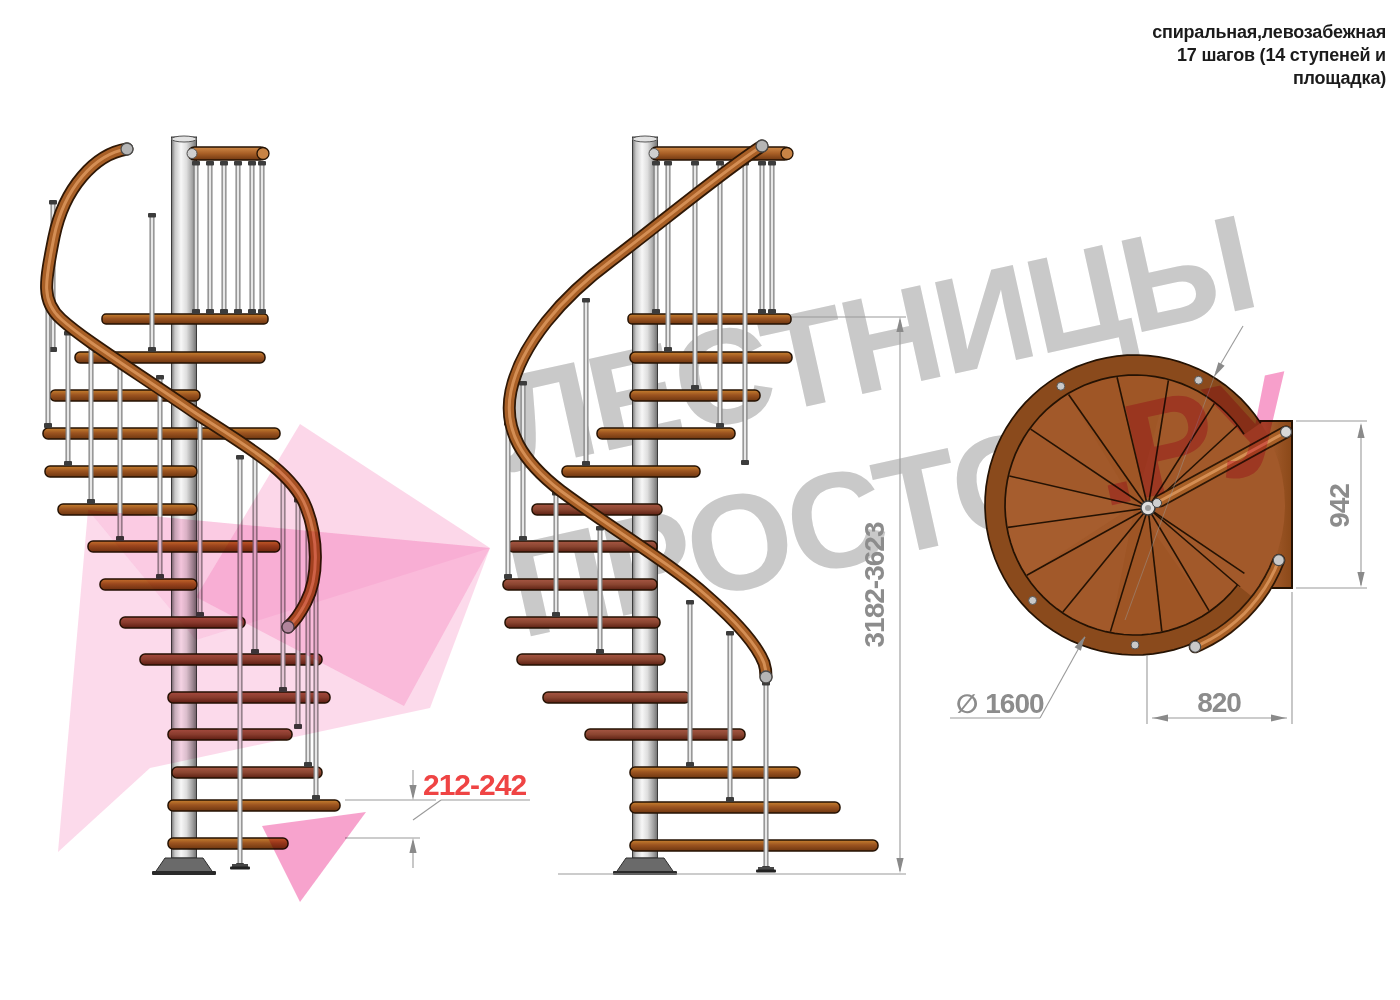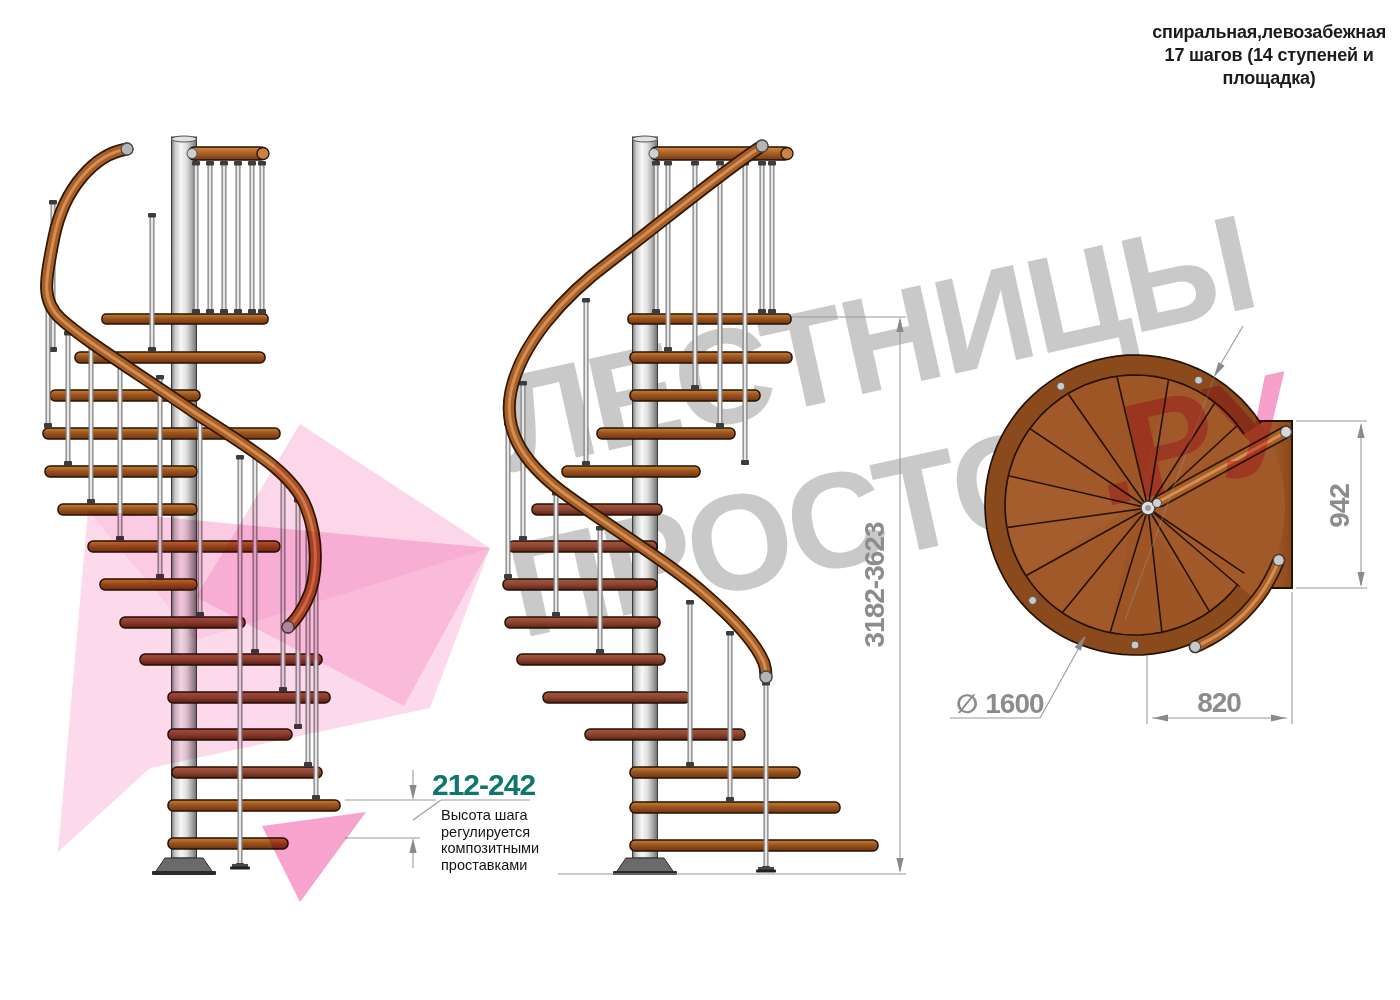--- a/index.html
+++ b/index.html
@@ -7,24 +7,24 @@
          font-family:"Liberation Sans",sans-serif;}
   .wm{position:absolute;white-space:nowrap;font-weight:700;font-size:136px;letter-spacing:-3px;
       transform:rotate(-12.5deg);transform-origin:left top;z-index:1;line-height:1;}
   #wm1{left:485px;top:360px;}
   #wm2{left:497px;top:526px;}
   #wmru{position:absolute;left:1078px;top:395px;white-space:nowrap;font-weight:700;font-size:136px;
         letter-spacing:-3px;transform:rotate(-12.5deg);transform-origin:left top;line-height:1;
         z-index:4;opacity:.52;mix-blend-mode:multiply;}
   #scene{position:absolute;left:0;top:0;z-index:2;}
   #pinklogo{position:absolute;left:0;top:0;z-index:3;mix-blend-mode:multiply;}
-  #title{position:absolute;top:21px;right:14px;text-align:center;z-index:5;
+  #title{position:absolute;top:21px;right:14px;text-align:right;z-index:5;
          font-size:18px;font-weight:700;line-height:23px;color:#1b1b1b;letter-spacing:-0.2px;}
-  #stepdim{position:absolute;left:432px;top:770px;z-index:5;font-weight:700;font-size:30px;
-           color:#0f766e;letter-spacing:-1px;line-height:1;}
+  #stepdim{position:absolute;left:423px;top:770px;z-index:5;font-weight:700;font-size:30px;
+           color:#ef4444;letter-spacing:-1px;line-height:1;}
   #stepnote{position:absolute;left:441px;top:807px;z-index:5;font-size:14.5px;font-weight:400;
             color:#141414;line-height:16.5px;white-space:pre-line;}
   .dimnum{font-family:"Liberation Sans",sans-serif;font-weight:700;font-size:28px;
           fill:#8c8c8c;letter-spacing:-1px;}
   .dia{font-family:"DejaVu Sans",sans-serif;font-weight:700;font-size:26px;fill:#8c8c8c;}
 </style>
 </head>
 <body>
 
 <div id="stage">
@@ -393,17 +393,13 @@
 
   <div id="wmru" style="color: rgb(240, 71, 155);">.РУ</div>
 
   <div id="title">
     <div>спиральная,левозабежная</div>
     <div>17 шагов (14 ступеней и</div>
     <div>площадка)</div>
   </div>
 
   <div id="stepdim">212-242</div>
-  <div id="stepnote">Высота шага
-регулируется
-композитными
-проставками</div>
 </div>
 
 </body></html>

